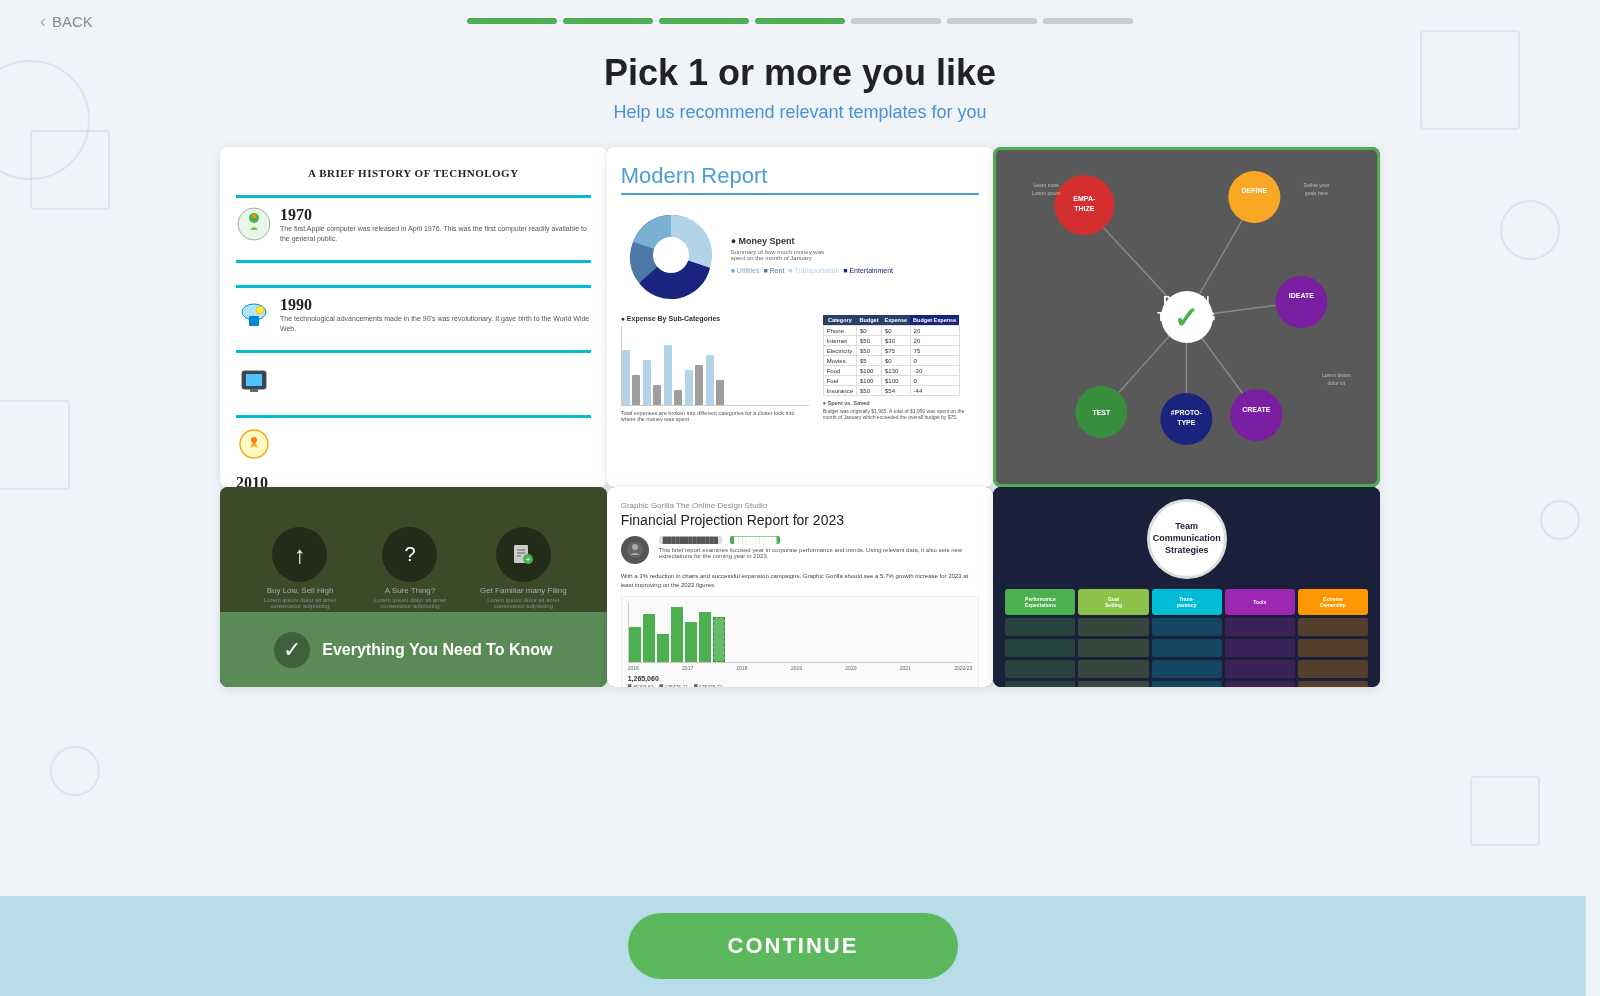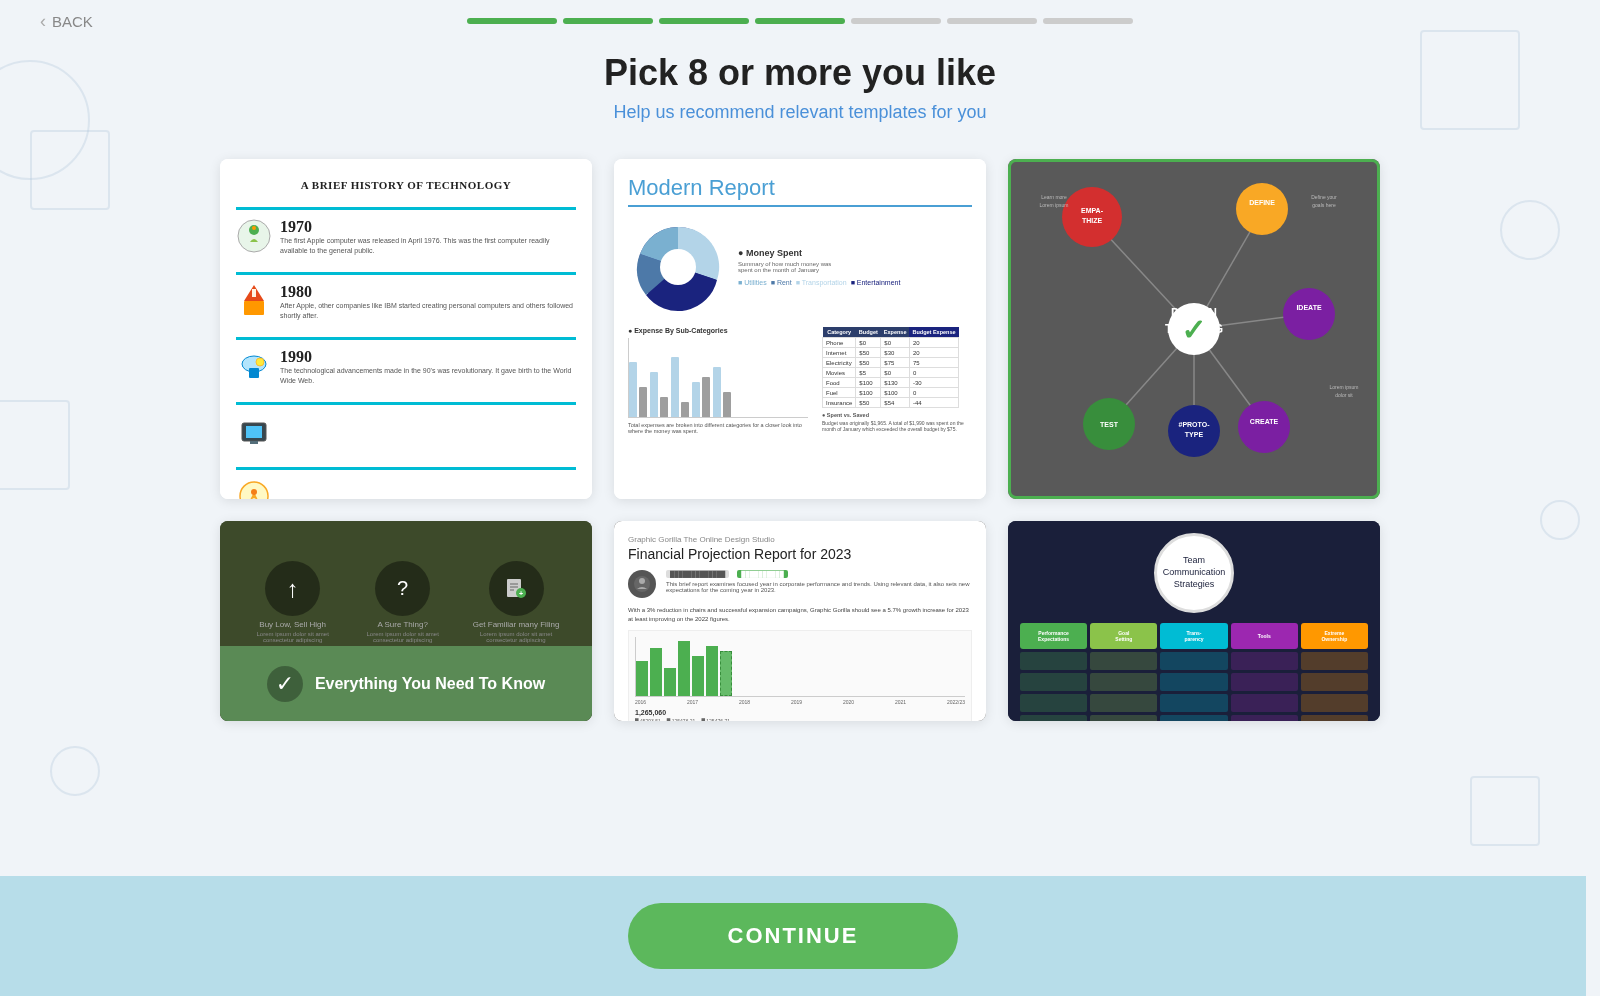--- a/index.html
+++ b/index.html
@@ -87,24 +87,23 @@
       font-size: 18px;
       color: #4a90d9;
     }
 
     
     .grid-container {
       position: relative;
       z-index: 10;
       display: grid;
       grid-template-columns: 1fr 1fr 1fr;
-      gap: 22px;
       padding: 0 120px 160px;
       max-width: 1400px;
-      margin: 12px auto;
+      margin: 0 auto;
     }
 
     .template-card {
       border-radius: 8px;
       overflow: hidden;
       cursor: pointer;
       position: relative;
       background: white;
       box-shadow: 0 2px 12px rgba(0,0,0,0.1);
       transition: transform 0.15s;
@@ -287,21 +286,21 @@
       margin-top: 4px;
       max-width: 90px;
     }
 
     
     .bottom-bar {
       position: fixed;
       bottom: 0;
       left: 0;
       right: 14px;
-      height: 120px;
+      height: 100px;
       background: rgba(173, 216, 230, 0.85);
       backdrop-filter: blur(4px);
       display: flex;
       align-items: center;
       justify-content: center;
       z-index: 100;
     }
     .continue-btn {
       background: #5cb85c;
       color: white;
@@ -363,21 +362,21 @@
     <div class="progress-segment filled" style="width:90px;"></div>
     <div class="progress-segment filled" style="width:90px;"></div>
     <div class="progress-segment filled" style="width:90px;"></div>
     <div class="progress-segment" style="width:90px;"></div>
     <div class="progress-segment" style="width:90px;"></div>
     <div class="progress-segment" style="width:90px;"></div>
   </div>
 </div>
 
 <div class="header">
-  <h1>Pick 8 or more you like</h1>
+  <h1>Pick 1 or more you like</h1>
   <p>Help us recommend relevant templates for you</p>
 </div>
 
 <div class="grid-container">
 
   <div class="template-card">
 
     <div class="card-preview card-1">
       <div class="title-text">A BRIEF HISTORY OF TECHNOLOGY</div>
 
@@ -397,33 +396,20 @@
               <div class="year-label">1970</div>
               <div class="year-text">The first Apple computer was released in April 1976. This was the first computer readily available to the general public.</div>
             </div>
           </div>
         </div>
       </div>
 
       <div class="timeline-item">
         <div style="flex:1;">
           <div class="cyan-bar"></div>
-          <div style="display:flex;align-items:flex-start;gap:8px;">
-            <div>
-              <svg width="36" height="36" viewBox="0 0 36 36">
-                  <rect x="8" y="18" width="20" height="14" fill="#ff9800" rx="1"></rect>
-                  <polygon points="18,2 8,18 28,18" fill="#e64a19"></polygon>
-                  <rect x="16" y="6" width="4" height="8" fill="#fff3e0"></rect>
-                </svg>
-            </div>
-            <div>
-              <div class="year-label">1980</div>
-              <div class="year-text">After Apple, other companies like IBM started creating personal computers and others followed shortly after.</div>
-            </div>
-          </div>
         </div>
       </div>
 
       <div class="timeline-item">
         <div style="flex:1;">
           <div class="cyan-bar"></div>
           <div style="display:flex;align-items:flex-start;gap:8px;">
             <div>
               <svg width="36" height="36" viewBox="0 0 36 36">
                   <ellipse cx="18" cy="16" rx="12" ry="8" fill="#b3e5fc" stroke="#0288d1" stroke-width="1"></ellipse>
@@ -735,21 +721,21 @@
         </div>
       </div>
     </div>
   </div>
 
   <div class="template-card card-partial-bottom" style="background:#1a1f3a;">
 
     <div style="width:100%;height:100%;background:#1a1f3a;padding:12px;">
 
       <div style="display:flex;justify-content:center;margin-bottom:10px;">
-        <div style="width:80px;height:80px;border-radius:50%;background:white;display:flex;align-items:center;justify-content:center;text-align:center;font-size:9px;font-weight:400;color:#1a1f3a;line-height:1.3;border:3px solid #ddd;">
+        <div style="width:80px;height:80px;border-radius:50%;background:white;display:flex;align-items:center;justify-content:center;text-align:center;font-size:9px;font-weight:700;color:#1a1f3a;line-height:1.3;border:3px solid #ddd;">
           Team<br>Communication<br>Strategies
         </div>
       </div>
 
       <div style="display:flex;gap:3px;">
         <div style="flex:1;display:flex;flex-direction:column;gap:3px;">
           <div style="background:#4caf50;height:26px;border-radius:3px;display:flex;align-items:center;justify-content:center;font-size:5px;font-weight:700;color:white;text-align:center;padding:2px;line-height:1.2;">Performance<br>Expectations</div>
           <div style="background:rgba(76,175,80,0.25);height:18px;border-radius:2px;"></div>
           <div style="background:rgba(76,175,80,0.25);height:18px;border-radius:2px;"></div>
           <div style="background:rgba(76,175,80,0.25);height:18px;border-radius:2px;"></div>

